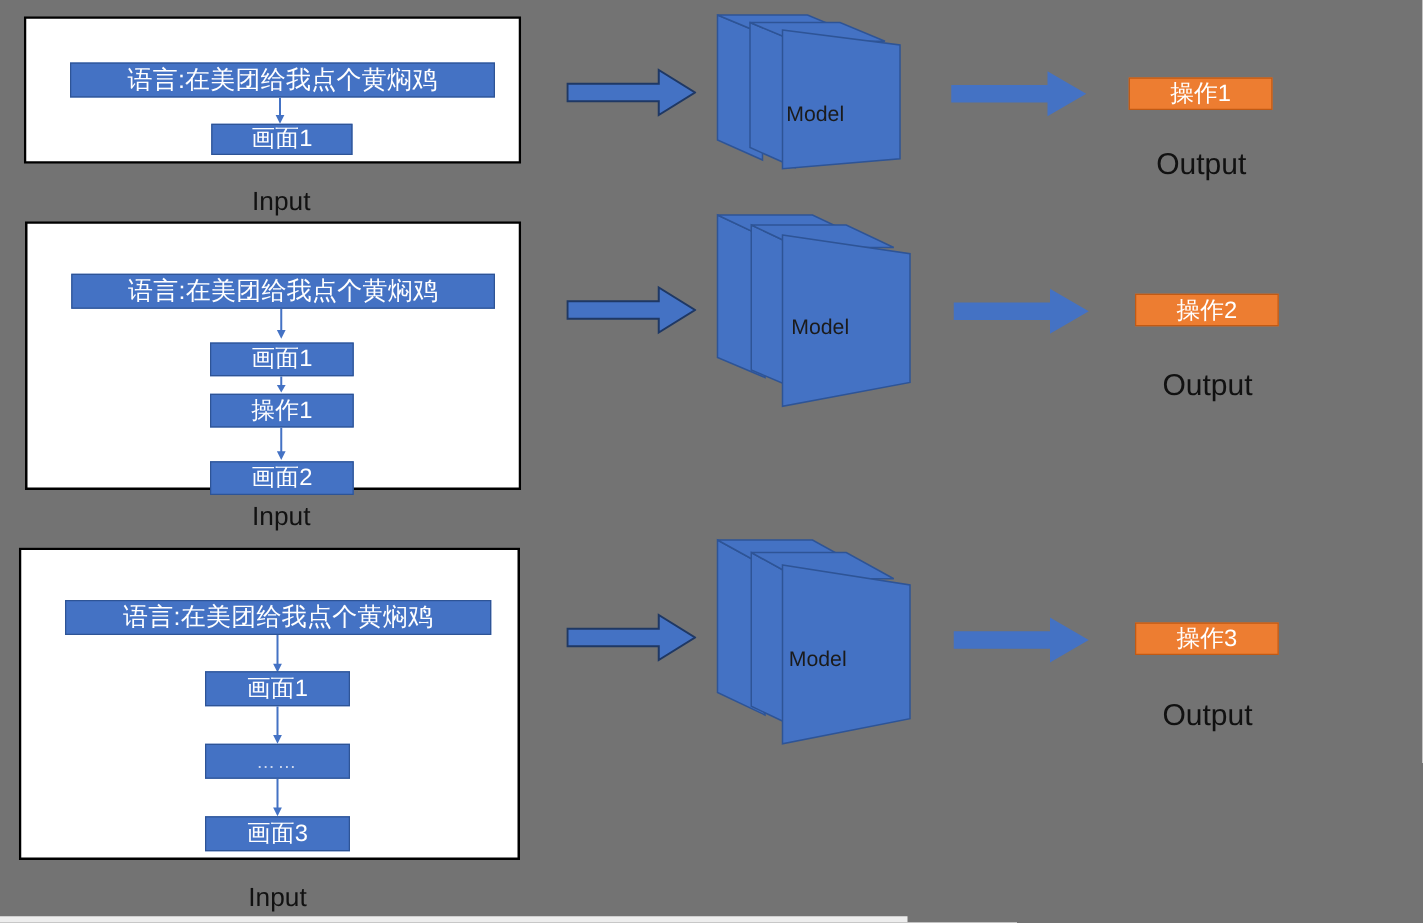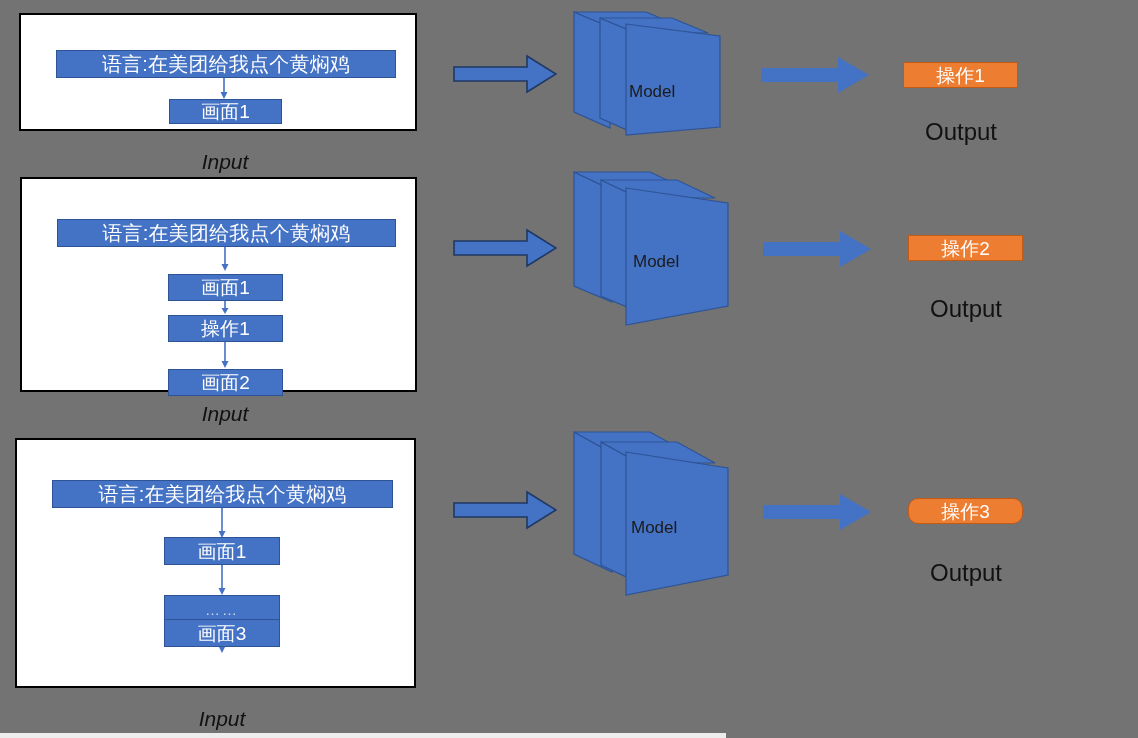--- a/index.html
+++ b/index.html
@@ -60,21 +60,20 @@
   }
 
   
   .caption {
     position: absolute;
     font-size: 21px;
     color: #111111;
     font-family: "Liberation Sans", "DejaVu Sans", sans-serif;
     text-align: center;
     white-space: nowrap;
-    font-style: italic;
   }
 
   
   .block-arrow {
     position: absolute;
   }
 
   
   .model-stack {
     position: absolute;
@@ -238,39 +237,39 @@
     <polygon points="1.5,23 8.5,23 5,30" fill="#4472C4"></polygon>
   </svg>
 
   <div class="step-box ellipsis" style="left:164px; top:595px; width:116px; height:28px;">……</div>
 
   <svg class="connector" style="left:217px; top:623px;" width="10" height="31" viewBox="0 0 10 31">
     <line x1="5" y1="0" x2="5" y2="24" stroke="#4472C4" stroke-width="1.6"></line>
     <polygon points="1.5,23 8.5,23 5,30" fill="#4472C4"></polygon>
   </svg>
 
-  <div class="step-box small" style="left:164px; top:619px; width:116px; height:28px;">画面3</div>
+  <div class="step-box small" style="left:164px; top:653px; width:116px; height:28px;">画面3</div>
 
   <div class="caption" style="left:142px; top:707px; width:160px;">Input</div>
 
   <svg class="block-arrow" style="left:453px; top:490px;" width="104" height="40" viewBox="0 0 104 40">
     <polygon points="1,13 74,13 74,2 103,20 74,38 74,27 1,27" fill="#4472C4" stroke="#1F3864" stroke-width="1.6" stroke-linejoin="miter"></polygon>
   </svg>
 
   <svg class="model-stack" style="left:568px; top:428px;" width="170" height="172" viewBox="0 0 170 172">
     <polygon points="6,4 44,25 44,144 6,126" fill="#4472C4" stroke="#2E5496" stroke-width="1.2"></polygon>
     <polygon points="6,4 82,4 120,25 44,25" fill="#4472C4" stroke="#2E5496" stroke-width="1.2"></polygon>
     <polygon points="33,14 71,35 71,155 33,137" fill="#4472C4" stroke="#2E5496" stroke-width="1.2"></polygon>
     <polygon points="33,14 109,14 147,35 71,35" fill="#4472C4" stroke="#2E5496" stroke-width="1.2"></polygon>
     <polygon points="58,24 160,40 160,147 58,167" fill="#4472C4" stroke="#2E5496" stroke-width="1.2"></polygon>
   </svg>
   <div class="model-label" style="left:631px; top:518px;">Model</div>
 
   <svg class="block-arrow" style="left:762px; top:492px;" width="110" height="40" viewBox="0 0 110 40">
     <polygon points="1,13 78,13 78,2 109,20 78,38 78,27 1,27" fill="#4472C4"></polygon>
   </svg>
 
-  <div class="out-box" style="left:908px; top:498px; width:115px; height:26px;border-radius:10px;">操作3</div>
+  <div class="out-box" style="left:908px; top:498px; width:115px; height:26px;">操作3</div>
   <div class="out-caption" style="left:886px; top:559px; width:160px;">Output</div>
 
   <div id="bottom-strip"></div>
 
 </div>
 
 </body></html>

